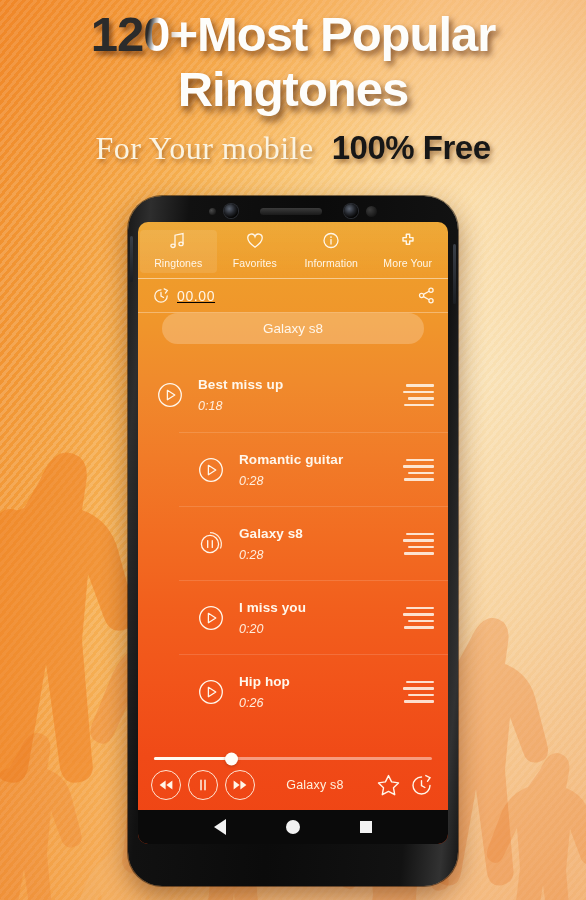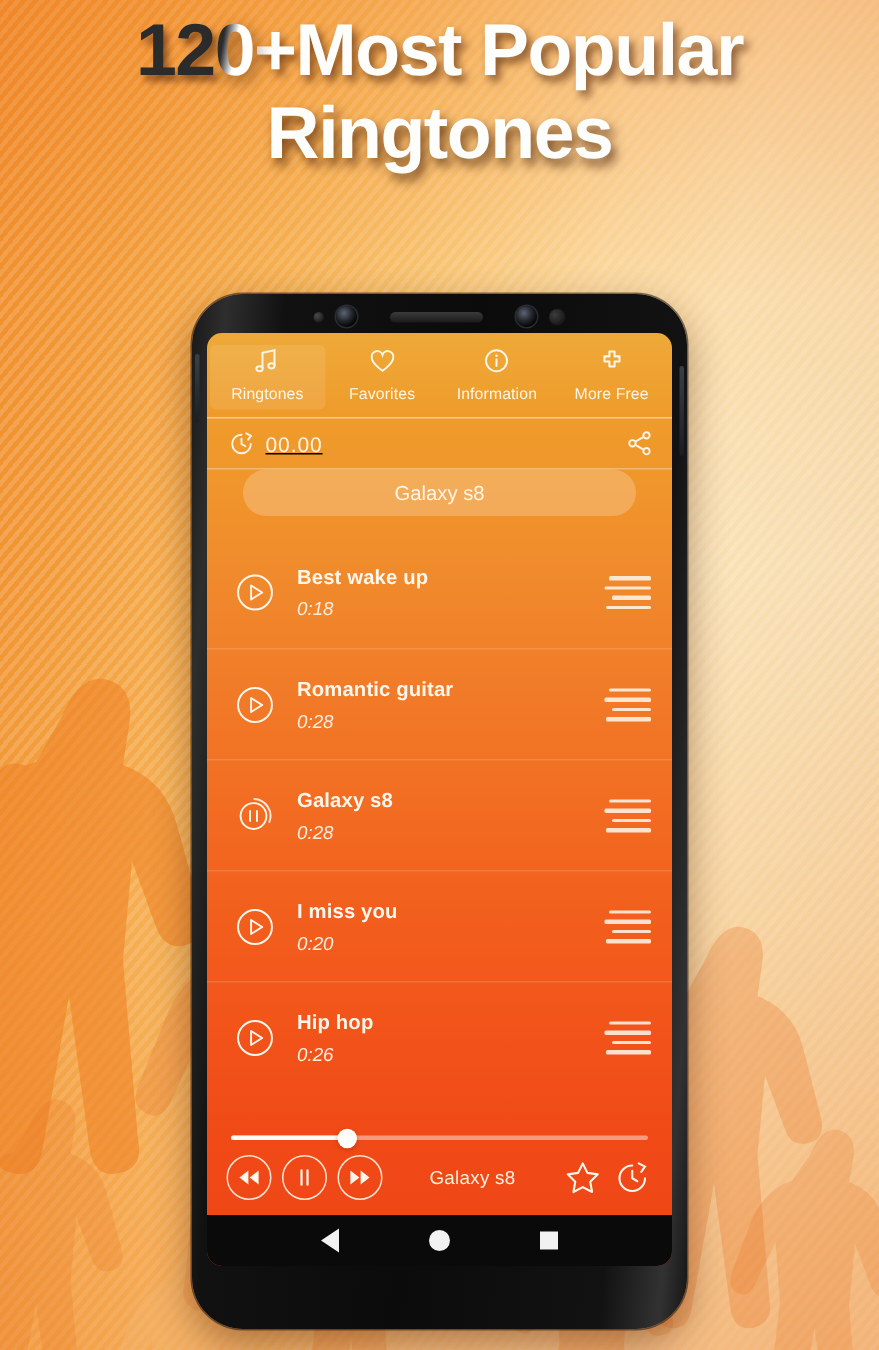--- a/index.html
+++ b/index.html
@@ -249,21 +249,21 @@
   
   .list { flex: 1; overflow: hidden; }
   .row {
     position: relative;
     display: flex;
     align-items: center;
     height: 74px;
     padding: 0 14px 0 13px;
     cursor: pointer;
   }
-  .row + .row { border-top: 1px solid rgba(255,255,255,0.14); }
+  .row + .row { border-top: 1px solid rgba(255,255,255,0.14); margin-left: 41px; }
   .row-ctrl { width: 38px; flex: 0 0 38px; display: flex; align-items: center; justify-content: center; }
   .row-txt { flex: 1; padding-left: 9px; }
   .row-title { color: #fff7ec; font-size: 13.5px; font-weight: bold; letter-spacing: 0.1px; }
   .row-dur { color: #ffeedd; font-size: 12.5px; margin-top: 7px; font-style: italic; }
   .row-menu { width: 34px; flex: 0 0 34px; display: flex; flex-direction: column; align-items: flex-end; gap: 4px; cursor: pointer; }
   .row-menu i { display: block; height: 2.5px; background: rgba(255,248,238,0.85); border-radius: 1px; }
   .row-menu i:nth-child(1) { width: 28px; }
   .row-menu i:nth-child(2) { width: 31px; }
   .row-menu i:nth-child(3) { width: 26px; }
   .row-menu i:nth-child(4) { width: 30px; }
@@ -357,20 +357,21 @@
       </g>
       <g fill="#f2ba76" opacity="0.30">
         <path d="M120 560 q8-18 19-14 q9 3 7 16 l-2 14 q16 6 20 22 l9 32 q3 10-6 12 q-8 2-11-7 l-9-24 l-3 36 l5 66 q2 10-6 12 q-10 2-12-8 l-7-57 l-10 57 q-2 10-12 8 q-9-2-7-12 l8-68 l-2-35 l-11 24 q-5 9-11 6 q-7-3-3-12 l13-32 q8-16 23-21 z"></path>
       </g>
     </svg>
   </div>
 
   <div class="headline-wrap">
     <div class="hl-line1"><span class="hl-dark">12</span><span class="hl-fade">0</span><span class="hl-light">+Most Popular</span></div>
     <div class="hl-line2">Ringtones</div>
+    <div class="hl-sub"><span class="hl-sub-serif">For Your mobile</span><span class="hl-sub-free">100% Free</span></div>
   </div>
 
   <div class="phone">
 
     <div class="bezel-top">
       <span class="sensor-sm"></span>
       <span class="cam"></span>
       <span class="speaker"></span>
       <span class="cam"></span>
       <span class="sensor-md"></span>
@@ -410,21 +411,21 @@
           </span>
           <span class="tab-label">Information</span>
         </div>
 
         <div class="tab">
           <span class="tab-icon">
             <svg width="20" height="19" viewBox="0 0 20 19" fill="none" stroke="#fff6e8" stroke-width="1.4" stroke-linejoin="round" style="margin:0 auto;">
               <path d="M8.3 3.3h3.4v3.3h3.3v3.4h-3.3v3.3H8.3v-3.3H5V6.6h3.3z"></path>
             </svg>
           </span>
-          <span class="tab-label">More Free</span>
+          <span class="tab-label">More Your</span>
         </div>
 
       </div>
 
       <div class="timerrow">
         <div class="timer-left">
           <span>
             <svg width="18" height="18" viewBox="0 0 18 18" fill="none" stroke="#fff4e4" stroke-width="1.3" stroke-linecap="round">
               <path d="M15.2 9A6.2 6.2 0 1 1 9 2.8"></path>
               <path d="M9 5.4V9l2.6 1.5"></path>
@@ -452,21 +453,21 @@
       <div class="list">
 
         <div class="row">
           <div class="row-ctrl">
             <svg width="28" height="28" viewBox="0 0 28 28" fill="none" stroke="#fff6ea" stroke-width="1.3">
               <circle cx="14" cy="14" r="11.3"></circle>
               <path d="M11.4 9.3l7.4 4.7-7.4 4.7z" stroke-linejoin="round"></path>
             </svg>
           </div>
           <div class="row-txt">
-            <div class="row-title">Best wake up</div>
+            <div class="row-title">Best miss up</div>
             <div class="row-dur">0:18</div>
           </div>
           <div class="row-menu">
               <i></i>
               <i></i>
               <i></i>
               <i></i>
             </div>
         </div>
 

